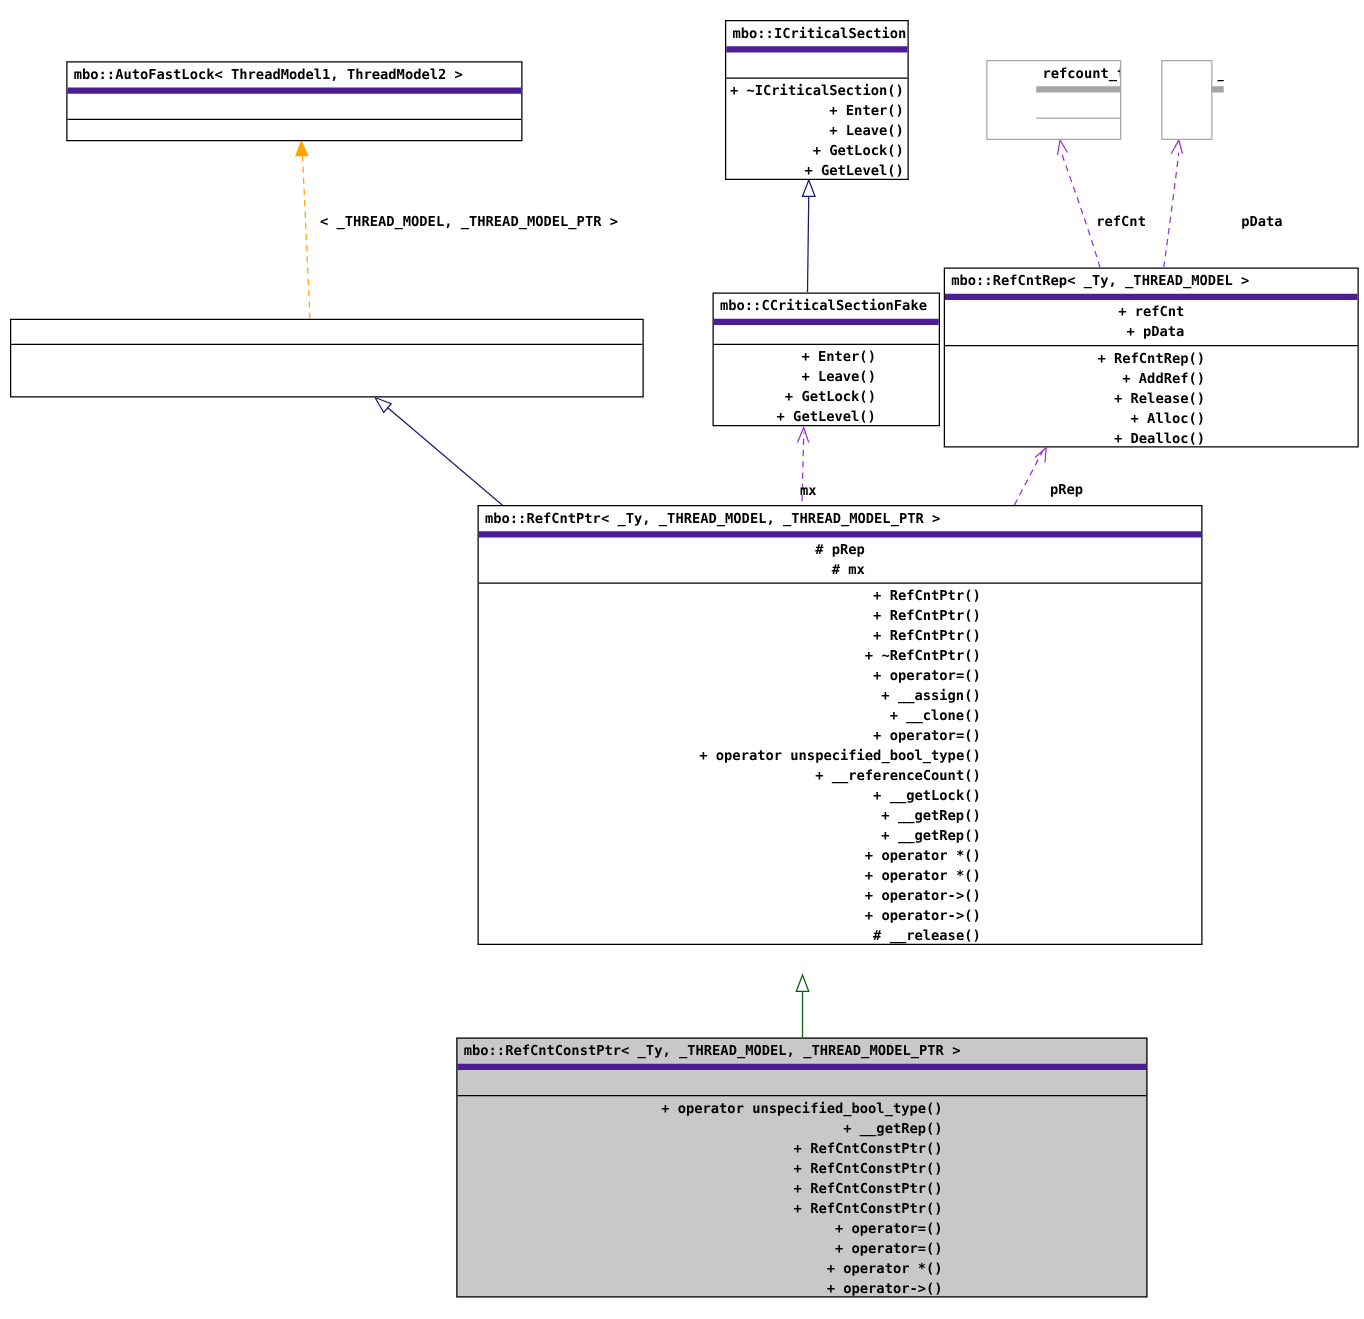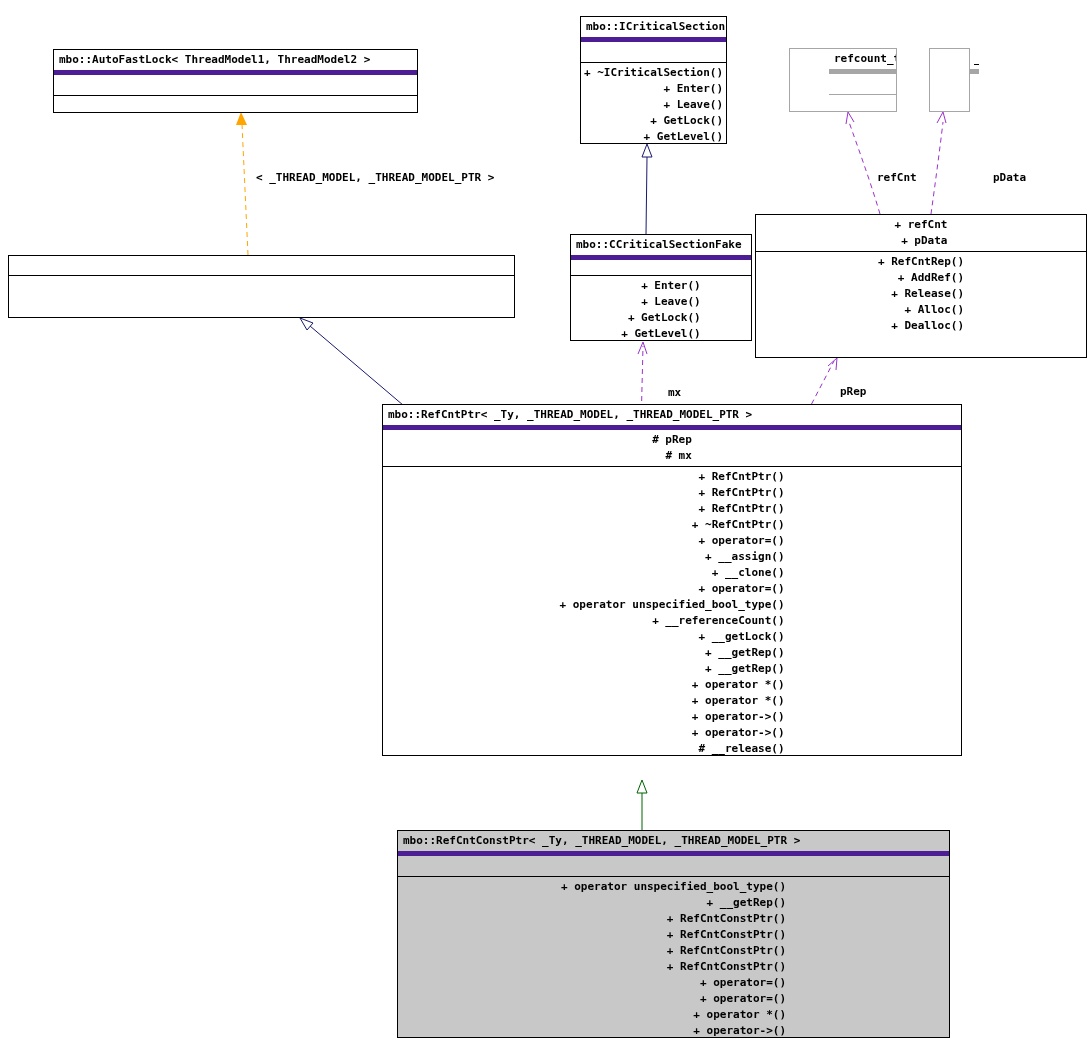--- a/index.html
+++ b/index.html
@@ -11,21 +11,21 @@
           color:#000; z-index:2; }
   .node .title { height:20px; line-height:20px; padding:0 5px;
                  border-bottom:5px solid #4c1d95; white-space:nowrap; overflow:hidden; }
   .sec { border-bottom:1px solid #000; box-sizing:content-box; }
   .sec:last-child { border-bottom:none; }
   .members { padding:2px 0; text-align:center; }
   .members .block { display:inline-block; text-align:right; vertical-align:top; }
   .members .line { height:16px; line-height:16px; white-space:pre; }
   .weak { border-color:#a6a6a6;padding-left:39px; }
   .weak .title, .weak .sec { border-color:#a6a6a6; }
-  .selected { background:#c8c8c8;margin-left:32px; }
+  .selected { background:#c8c8c8; }
   .edge-label { position:absolute; font:bold 11px "DejaVu Sans Mono", monospace;
                 color:#000; white-space:pre; z-index:3; }
 </style>
 </head>
 <body>
 
 <div id="canvas">
 
   <svg id="edges" xmlns="http://www.w3.org/2000/svg" width="1091" height="1055" fill="none" stroke-width="1">
 
@@ -50,21 +50,21 @@
     <path d="M880,214 C870,180 856,142 849,122" stroke-dasharray="5,4" stroke="#9a32cd"></path>
     <polyline points="846,124 848,112 854,122" stroke="#9a32cd"></polyline>
 
     <path d="M931,214 C935,185 940,148 943,122" stroke-dasharray="5,4" stroke="#9a32cd"></path>
     <polyline points="937,123 943,112 946,123" stroke="#9a32cd"></polyline>
   </svg>
 
   <div class="edge-label" style="left:256px; top:171px;">&lt; _THREAD_MODEL, _THREAD_MODEL_PTR &gt;</div>
   <div class="edge-label" style="left:877px; top:171px;">refCnt</div>
   <div class="edge-label" style="left:993px; top:171px;">pData</div>
-  <div class="edge-label" style="left:668px; top:386px;">mx</div>
+  <div class="edge-label" style="left:640px; top:386px;">mx</div>
   <div class="edge-label" style="left:840px; top:385px;">pRep</div>
 
   <div class="node" style="left:53px; top:49px; width:365px; height:64px;">
     <div class="title">mbo::AutoFastLock&lt; ThreadModel1, ThreadModel2 &gt;</div>
     <div class="sec" style="height:20px"></div>
     <div class="sec" style="height:20px"></div>
   </div>
 
   <div class="node" style="left:580px; top:16px; width:147px; height:128px;">
     <div class="title">mbo::ICriticalSection</div>
@@ -86,20 +86,21 @@
     <div class="sec" style="height:20px"></div>
   </div>
 
   <div class="node weak" style="left:929px; top:48px; width:41px; height:64px;">
     <div class="title">_Ty</div>
     <div class="sec" style="height:20px"></div>
     <div class="sec" style="height:20px"></div>
   </div>
 
   <div class="node" style="left:755px; top:214px; width:332px; height:144px;">
+    <div class="title">mbo::RefCntRep&lt; _Ty, _THREAD_MODEL &gt;</div>
     <div class="sec members" style="height:32px">
       <div class="block">
         <div class="line">+ refCnt</div>
         <div class="line">+ pData</div>
       </div>
     </div>
     <div class="sec members">
       <div class="block">
         <div class="line">+ RefCntRep()</div>
         <div class="line">+ AddRef()</div>

